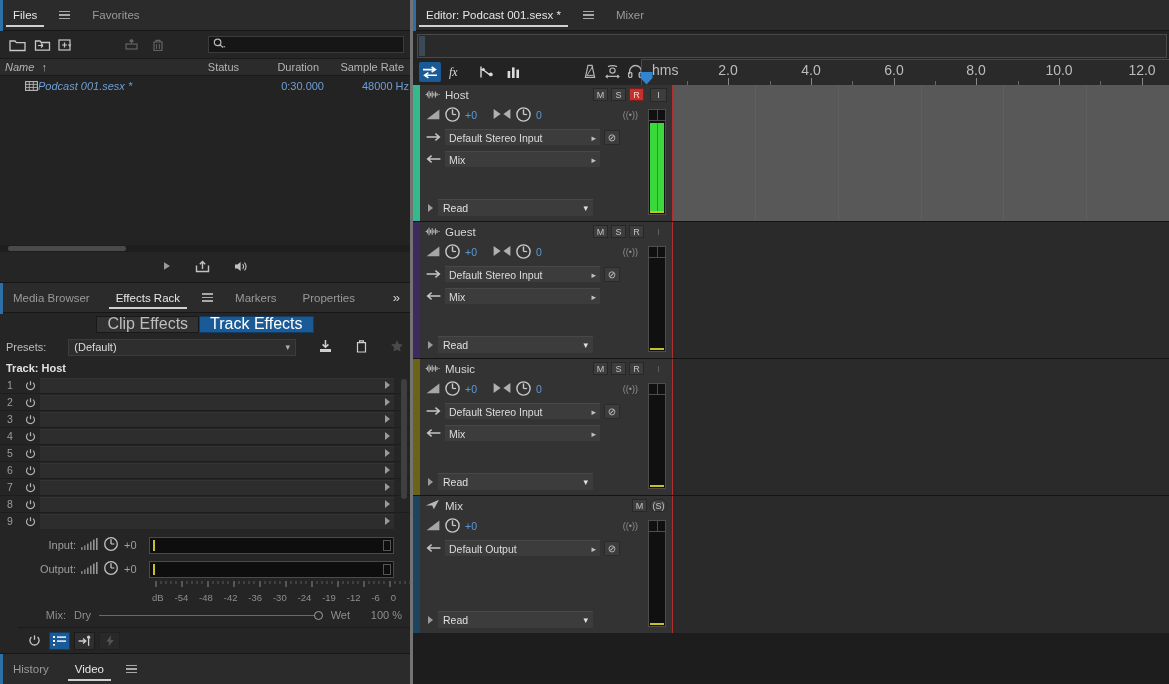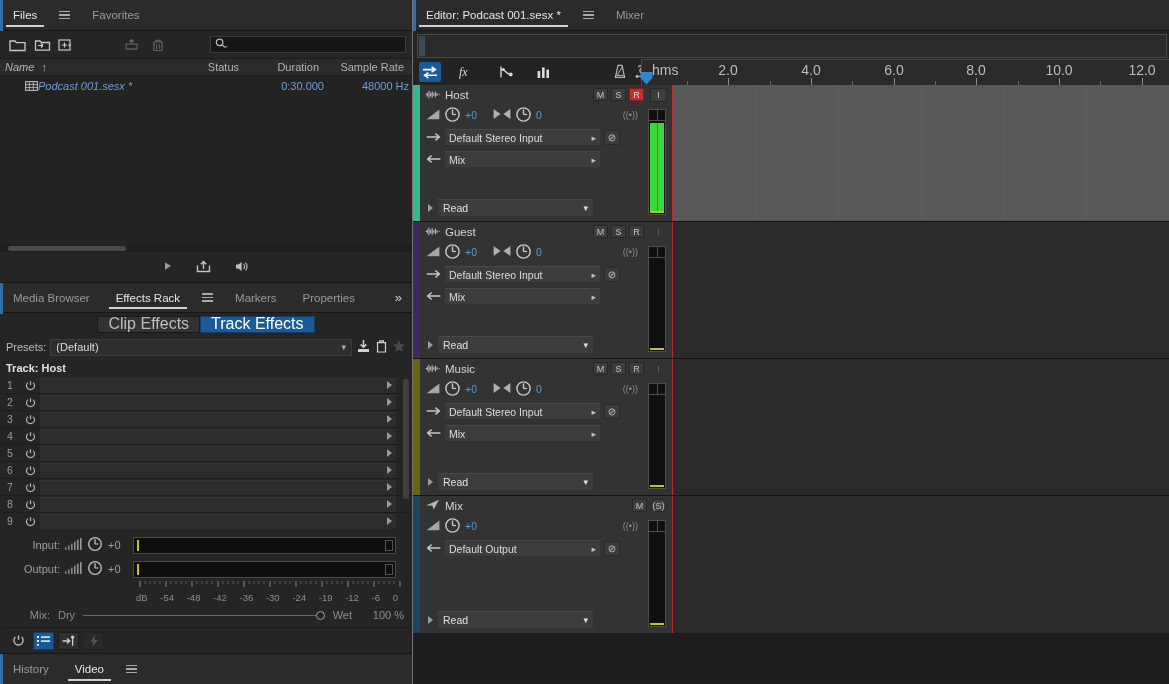--- a/index.html
+++ b/index.html
@@ -8,21 +8,21 @@
     background:#1e1e1e;
     font-family:"Liberation Sans", sans-serif;
     font-size:11px;
     color:#bdbdbd;
     -webkit-font-smoothing:antialiased;
   }
   .app{position:relative;width:1169px;height:684px;display:flex;}
 
   
   .left-col{width:413px;height:684px;background:#ec4899;display:flex;flex-direction:column;
-            border-right:1px solid #737373;}
+            border-right:3px solid #737373;}
 
   
   .tabbar{height:31px;background:#2b2b2b;display:flex;align-items:stretch;
           border-bottom:1px solid #161616;position:relative;}
   .tabbar::before{content:"";position:absolute;left:0;top:0;width:3px;height:31px;background:#2f6fa8;}
   .tab{display:flex;align-items:center;padding:0 13px;font-size:11.5px;color:#9a9a9a;
        position:relative;cursor:default;}
   .tab.active{color:#e6e6e6;}
   .tab.active::after{content:"";position:absolute;left:6px;right:6px;bottom:3px;height:2px;background:#d0d0d0;}
   .hamb{display:flex;flex-direction:column;justify-content:center;gap:2px;padding:0 9px;cursor:pointer;}
@@ -55,39 +55,39 @@
   .fl-row .c-status,.fl-row .c-dur,.fl-row .c-rate{color:#6e9fd4;}
   .hscroll{height:7px;background:#1e1e1e;position:relative;}
   .hscroll .thumb{position:absolute;left:8px;top:1px;height:5px;width:118px;background:#4a4a4a;border-radius:2px;}
   .fl-transport{height:30px;background:#252525;display:flex;align-items:center;justify-content:center;gap:22px;}
 
   
   .fx-subtabs{height:22px;background:#252525;display:flex;align-items:center;justify-content:center;gap:0;}
   .subtab{height:17px;min-width:74px;display:flex;align-items:center;justify-content:center;padding:0 10px;
           font-size:16px;color:#bdbdbd;background:#323232;border:1px solid #191919;cursor:pointer;}
   .subtab.active{background:#1a5a96;color:#ffffff;border-color:#123c63;}
-  .presets-row{height:24px;display:flex;align-items:center;gap:4px;padding:0 6px;background:#252525;}
+  .presets-row{height:24px;display:flex;align-items:center;gap:22px;padding:0 6px;background:#252525;}
   .presets-row .lbl{font-size:11px;color:#bdbdbd;}
   .preset-sel{flex:1;height:17px;background:#2e2e2e;border:1px solid #3c3c3c;display:flex;align-items:center;
               padding:0 5px;font-size:11px;color:#dcdcdc;position:relative;}
   .preset-sel .cv{margin-left:auto;font-size:9px;color:#b0b0b0;}
   .track-label{height:18px;display:flex;align-items:center;padding:0 6px;font-size:11px;color:#e2e2e2;
                font-weight:bold;background:#252525;}
   .slots{background:#252525;position:relative;height:152px;overflow:hidden;}
   .slot{height:17px;display:flex;align-items:center;border-bottom:1px solid #1d1d1d;}
   .slot .num{width:20px;text-align:center;font-size:10.5px;color:#9d9d9d;}
   .slot .pw{width:20px;display:flex;align-items:center;justify-content:center;}
   .slot .field{flex:1;height:15px;background:#2d2d2d;margin-right:16px;border-top:1px solid #343434;}
   .slot .arrow{position:absolute;right:20px;width:0;height:0;border-left:5px solid #9a9a9a;
                border-top:4px solid transparent;border-bottom:4px solid transparent;}
   .slot-inner{position:relative;display:flex;align-items:center;width:100%;}
   .slots-scroll{position:absolute;right:3px;top:2px;width:6px;height:120px;background:#3f3f3f;border-radius:3px;}
 
   
-  .io-area{background:#252525;padding:4px 0 0 2px;}
+  .io-area{background:#252525;padding:4px 0 0 18px;}
   .io-row{height:24px;display:flex;align-items:center;gap:5px;padding-left:14px;}
   .io-row .ilbl{width:44px;text-align:right;font-size:11px;color:#9e9e9e;}
   .io-row .gain{font-size:11px;color:#9e9e9e;width:20px;}
   .meter{flex:1;margin-right:16px;height:17px;background:#0e0e0e;border:1px solid #4a4a4a;position:relative;}
   .meter .tick{position:absolute;left:3px;top:2px;bottom:2px;width:2px;background:#c8c02a;}
   .meter .clip{position:absolute;right:2px;top:2px;bottom:2px;width:8px;border:1px solid #555;}
   .scale{height:10px;margin-left:137px;margin-right:16px;position:relative;}
   .db-labels{display:flex;margin-left:130px;margin-right:10px;font-size:9.5px;color:#8e8e8e;
              justify-content:space-between;padding:1px 4px 0 4px;}
   .mix-row{height:24px;display:flex;align-items:center;font-size:11px;color:#8e8e8e;padding:0 8px;gap:8px;}
@@ -105,21 +105,21 @@
 
   
   .right-col{flex:1;height:684px;background:#232323;display:flex;flex-direction:column;position:relative;}
   .ed-tabbar{height:31px;background:#2b2b2b;display:flex;align-items:stretch;border-bottom:1px solid #161616;
              position:relative;}
   .ed-tabbar::before{content:"";position:absolute;left:0;top:0;width:3px;height:31px;background:#2f6fa8;}
   .ed-strip{height:28px;background:#232323;padding:3px 2px 0 4px;}
   .ed-strip .box{height:24px;background:#2a2a2a;border:1px solid #4a4a4a;position:relative;}
   .ed-strip .box::before{content:"";position:absolute;left:1px;top:1px;bottom:1px;width:6px;background:#3a4a58;}
   .ed-toolbar{height:26px;background:#232323;display:flex;align-items:center;position:relative;}
-  .tb-left{display:flex;align-items:center;gap:16px;padding-left:6px;}
+  .tb-left{display:flex;align-items:center;gap:6px;padding-left:6px;}
   .tbi{width:22px;height:20px;display:flex;align-items:center;justify-content:center;cursor:pointer;}
   .tbi.on{background:#1a5a96;border-radius:2px;}
   .tb-mid{display:flex;align-items:center;gap:8px;margin-left:58px;}
   .ruler{position:absolute;left:228px;right:0;top:0;height:26px;background:#2a2a2a;border-left:1px solid #4a4a4a;
          border-top:1px solid #4a4a4a;}
   .ruler .lab{position:absolute;top:2px;font-size:14px;color:#bcbcbc;transform:translateX(-50%);white-space:nowrap;}
   .ruler .lab.first{transform:none;}
   .ruler .mtick{position:absolute;bottom:0;width:1px;height:7px;background:#8a8a8a;}
   .ruler .stick{position:absolute;bottom:0;width:1px;height:4px;background:#6a6a6a;}
   .phead{position:absolute;top:12px;width:13px;height:13px;margin-left:-6px;z-index:6;}

